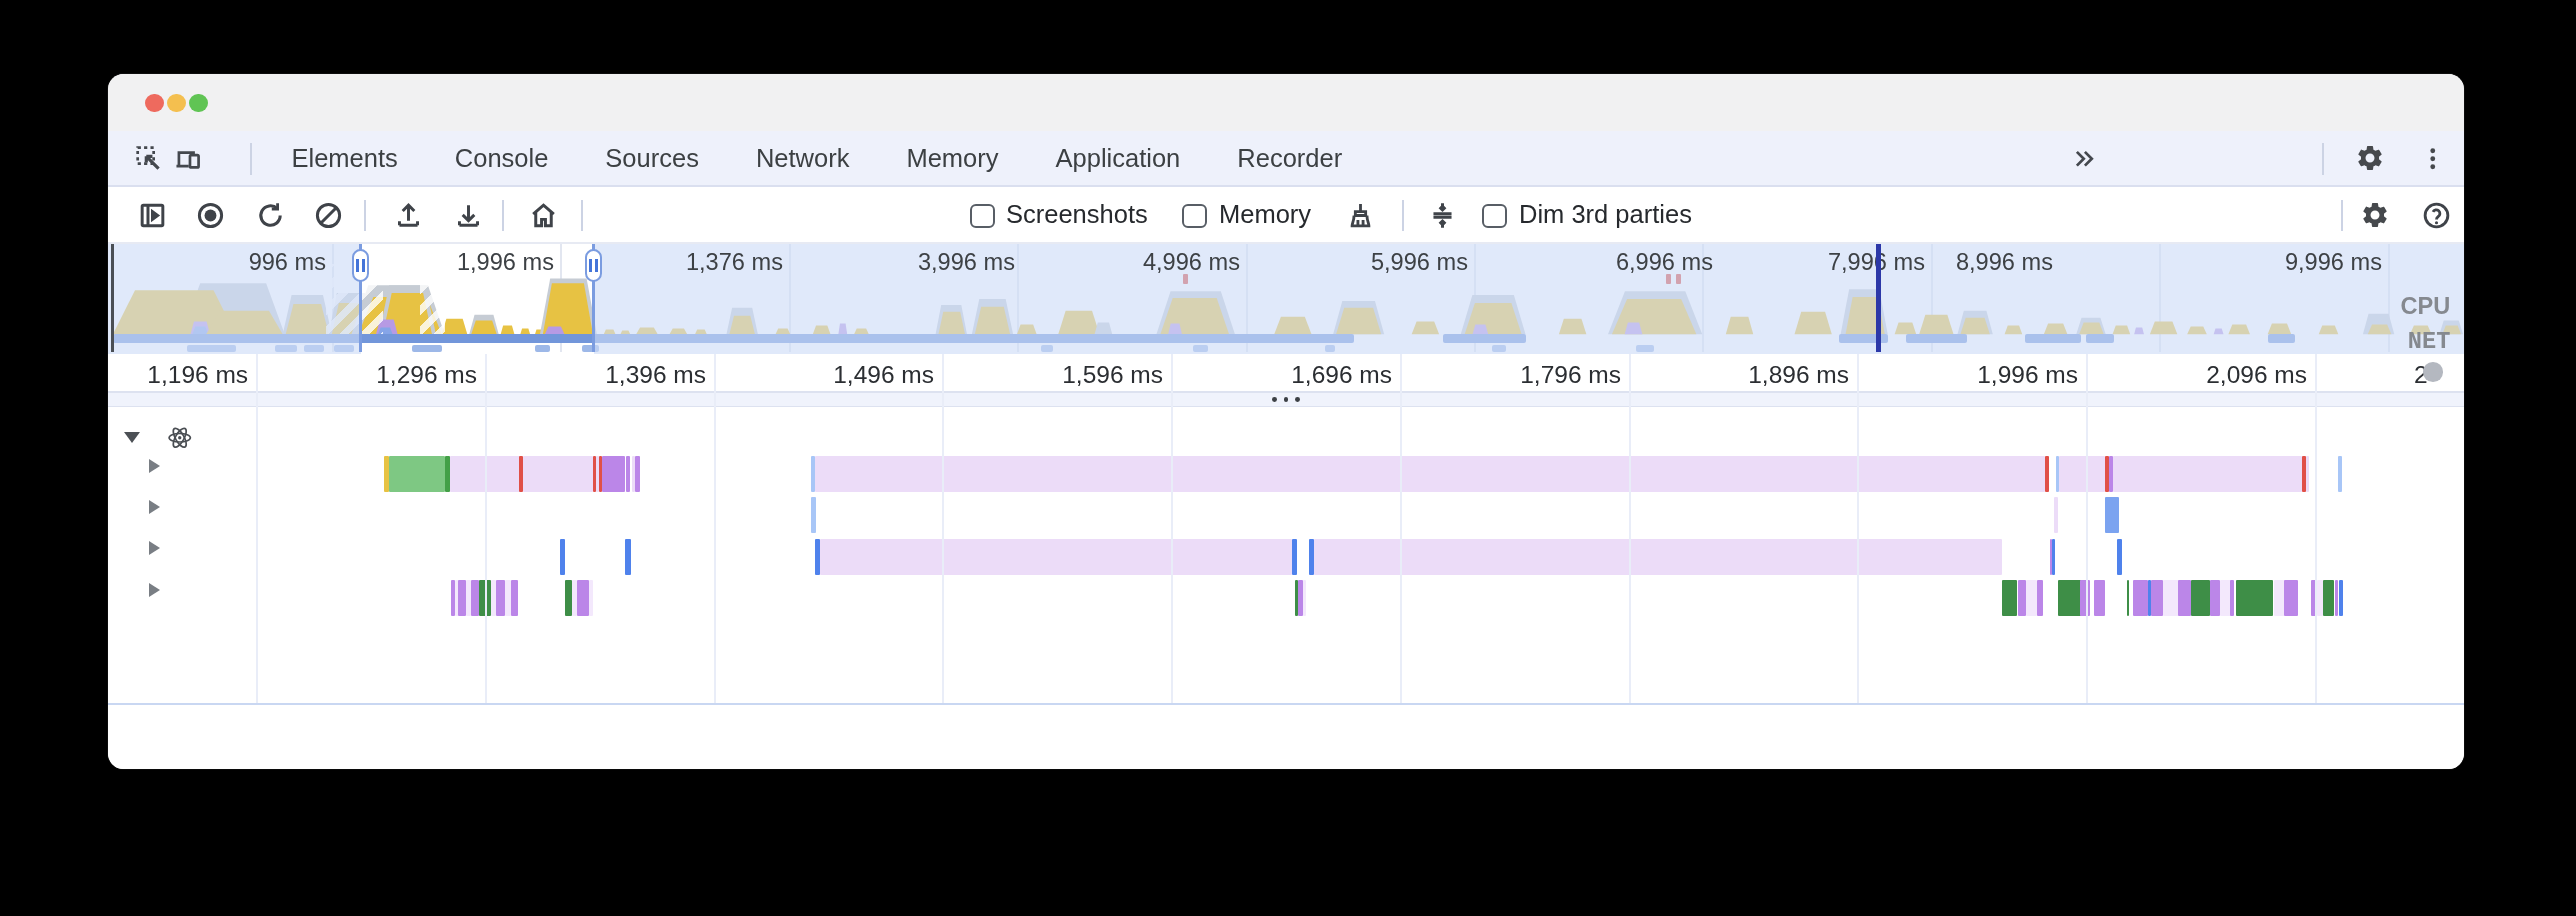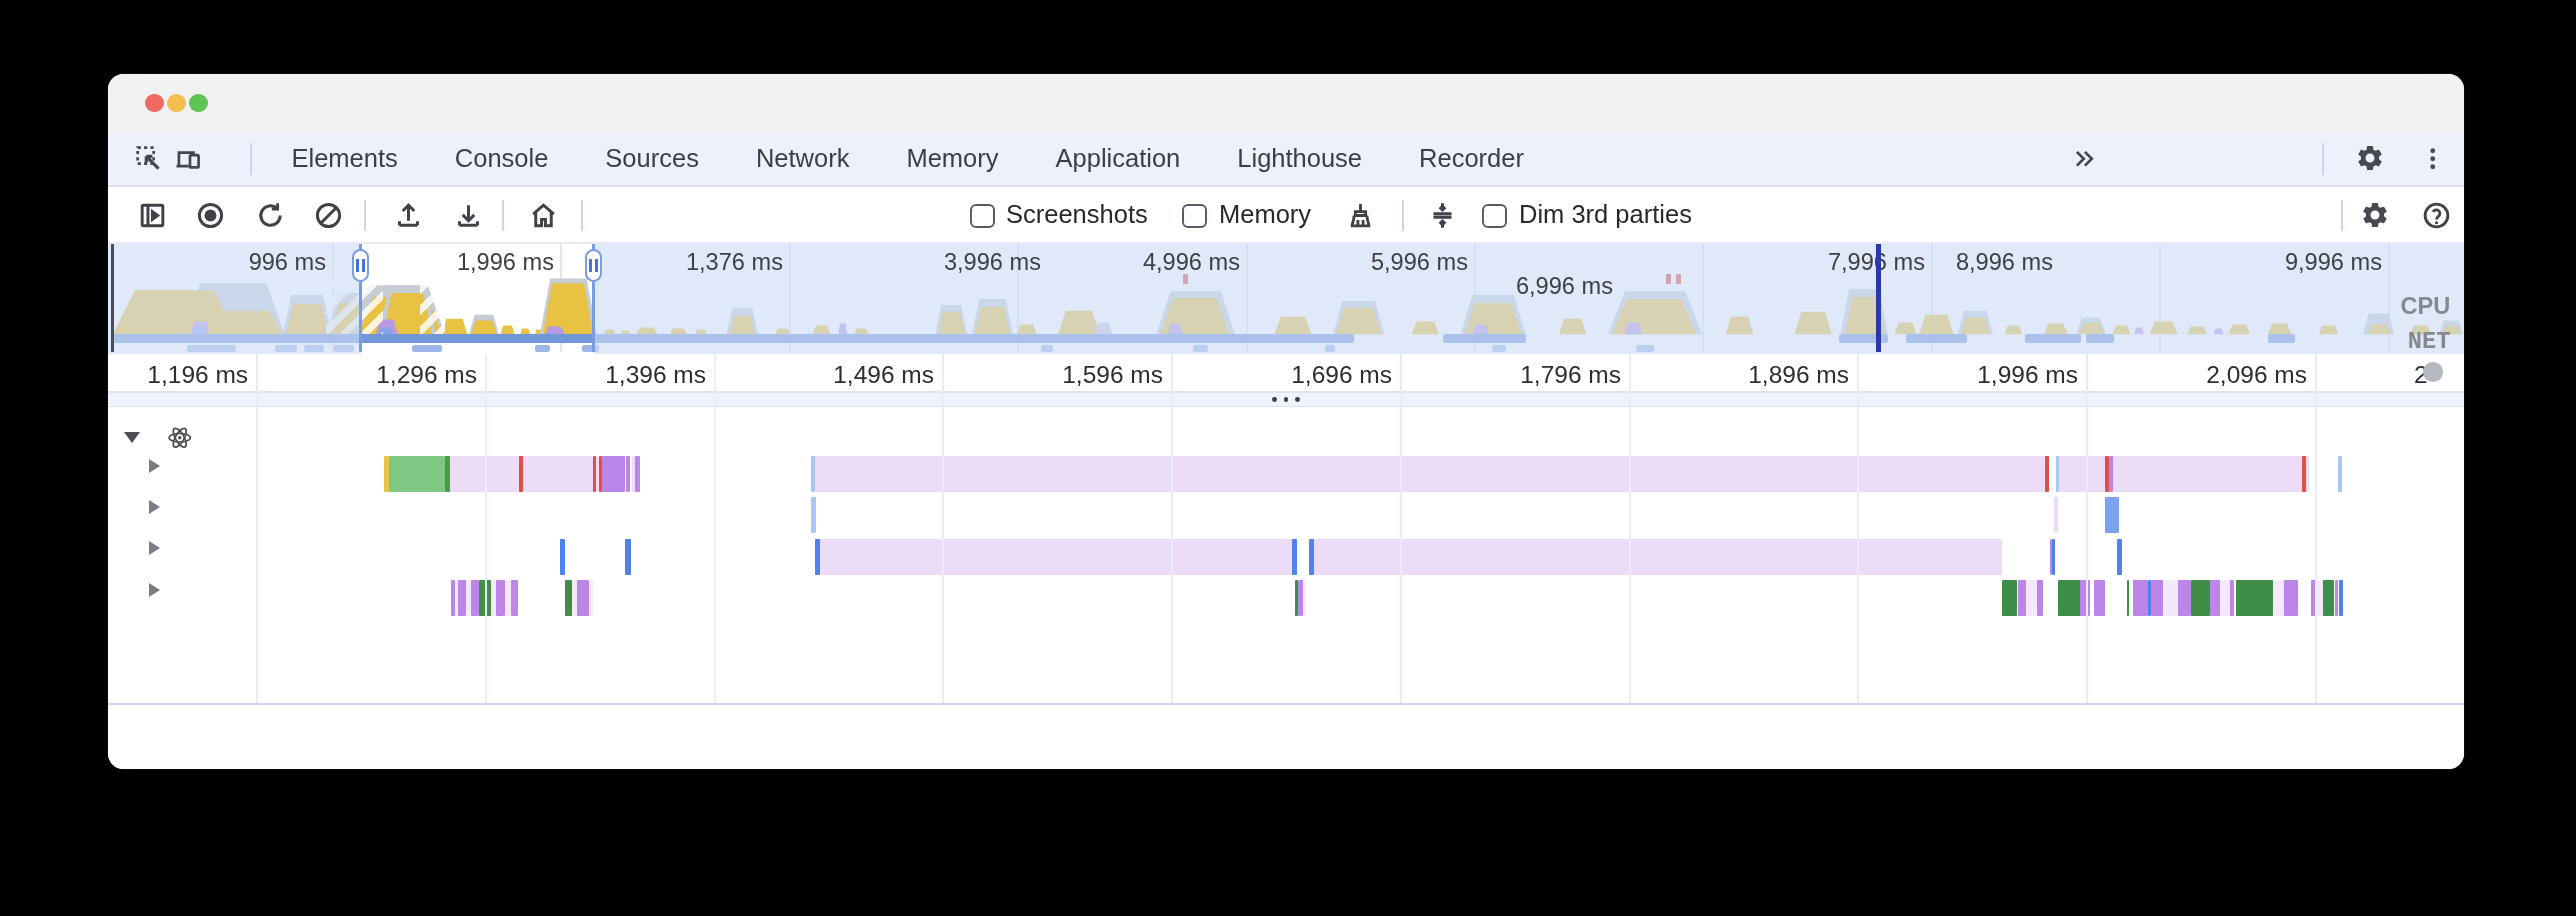--- a/index.html
+++ b/index.html
@@ -81,21 +81,20 @@
       </svg>
     </div>
     <div class="abs vdiv" style="left:142px;top:11.8px;height:32px"></div>
     <div class="tabs" id="tabs">
         <div class="tab">Elements</div>
         <div class="tab">Console</div>
         <div class="tab">Sources</div>
         <div class="tab">Network</div>
         <div class="tab">Memory</div>
         <div class="tab">Application</div>
-        <div class="tab">Lighthouse</div>
         <div class="tab">Recorder</div>
       </div>
     <div class="abs ibtn" style="left:1958px;top:9.8px">
       <svg width="27.5" height="27.5" viewBox="0 0 24 24" fill="none" stroke="#44484e" stroke-width="2.4">
         <path d="M6 6 l6 6 -6 6 M13 6 l6 6 -6 6"></path>
       </svg>
     </div>
     <div class="abs vdiv" style="left:2214px;top:11.8px;height:32px"></div>
     <div class="abs ibtn" style="left:2244px;top:9.8px">
       <svg width="30" height="30" viewBox="0 0 24 24" fill="#46494d">
@@ -319,24 +318,24 @@
       <div class="netsmall" style="left: 1085px; width: 14.7px; position: absolute;"></div>
       <div class="netsmall" style="left: 1217px; width: 9.8px; position: absolute;"></div>
       <div class="netsmall" style="left: 1384px; width: 13.7px; position: absolute;"></div>
       <div class="netsmall" style="left: 1528px; width: 17.7px; position: absolute;"></div>
       <div class="dim" style="left: 0px; width: 253px; position: absolute;"></div>
       <div class="dim" style="left: 486px; width: 1870px; position: absolute;"></div>
       <div style="left: 2.9px; top: 0px; width: 2.9px; height: 108px; background: rgb(74, 79, 85); position: absolute;"></div>
       <div class="ovlabel" style="left: 61px; position: absolute;">996 ms</div>
       <div class="ovlabel" style="left: 289px; position: absolute;">1,996 ms</div>
       <div class="ovlabel" style="left: 518px; position: absolute;">1,376 ms</div>
-      <div class="ovlabel" style="left: 776px; position: absolute;">3,996 ms</div>
+      <div class="ovlabel" style="left: 750px; position: absolute;">3,996 ms</div>
       <div class="ovlabel" style="left: 975px; position: absolute;">4,996 ms</div>
       <div class="ovlabel" style="left: 1203px; position: absolute;">5,996 ms</div>
-      <div class="ovlabel" style="left: 1348px; position: absolute; margin-top: 24px;">6,996 ms</div>
+      <div class="ovlabel" style="left: 1448px; position: absolute;">6,996 ms</div>
       <div class="ovlabel" style="left: 1660px; position: absolute;">7,996 ms</div>
       <div class="ovlabel" style="left: 1788px; position: absolute;">8,996 ms</div>
       <div class="ovlabel" style="left: 2117px; position: absolute;">9,996 ms</div>
       <div class="stem" style="left: 251px; position: absolute;"></div>
       <div class="handle" style="left: 244px; position: absolute;">
         <i></i>
         <i></i>
       </div>
       <div class="stem" style="left: 484px; position: absolute;"></div>
       <div class="handle" style="left: 477px; position: absolute;">

